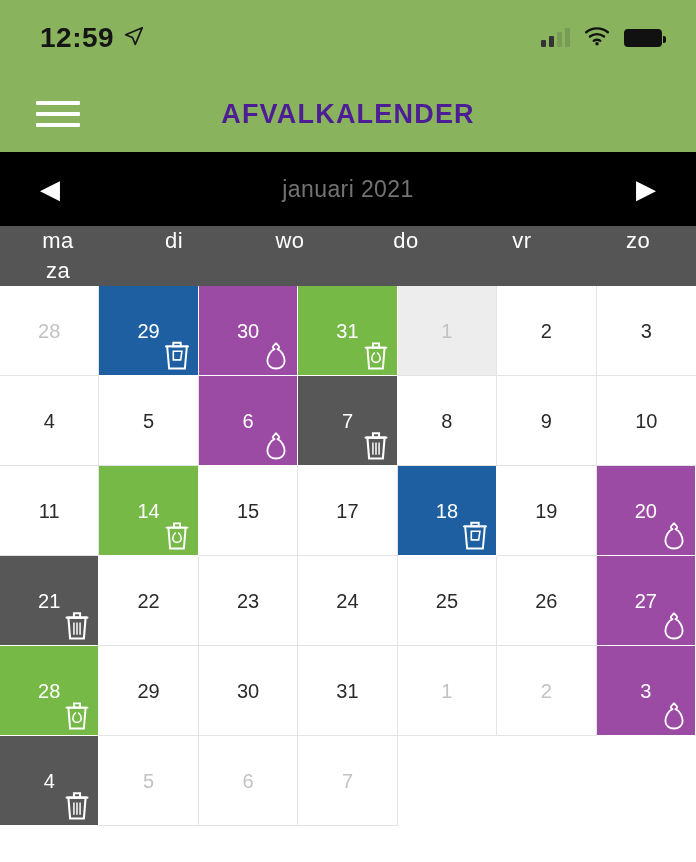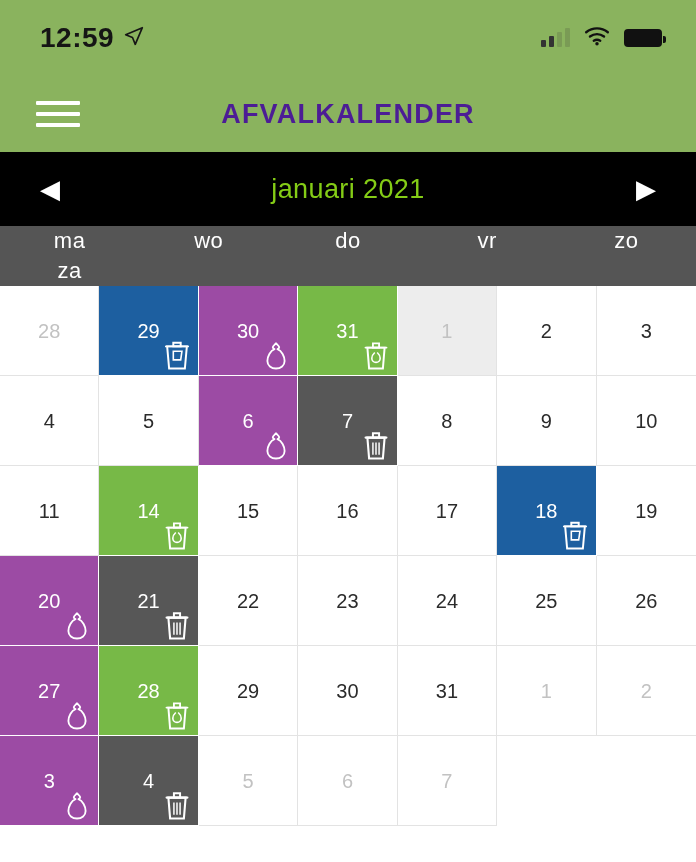--- a/index.html
+++ b/index.html
@@ -110,32 +110,32 @@
   }
   .nav-arrow {
     color: #ffffff;
     font-size: 26px;
     line-height: 1;
     cursor: pointer;
     padding: 6px 10px;
     user-select: none;
   }
   .month-label {
-    color: #84cc16;
-    font-size: 27px;
+    color: #737373;
+    font-size: 23px;
     font-weight: 400;
     letter-spacing: 0.4px;
   }
 
   
   .weekdays {
     height: 60px;
     background: #555555;
     display: grid;
-    grid-template-columns: repeat(5, 1fr);
+    grid-template-columns: repeat(6, 1fr);
   }
   .weekday {
     display: flex;
     align-items: center;
     justify-content: center;
     color: #ffffff;
     font-size: 22px;
     letter-spacing: 0.5px;
   }
 
@@ -229,20 +229,21 @@
   </div>
 
   <div class="monthbar">
     <div class="nav-arrow">◀</div>
     <div class="month-label">januari 2021</div>
     <div class="nav-arrow">▶</div>
   </div>
 
   <div class="weekdays">
     <div class="weekday">ma</div>
+    <div class="weekday">di</div>
     <div class="weekday">wo</div>
     <div class="weekday">do</div>
     <div class="weekday">vr</div>
     <div class="weekday">zo</div>
     <div class="weekday">za</div>
   </div>
 
   <div class="grid" id="calendar-grid">
       <div class="cell other">
         <span class="daynum">28</span>
@@ -331,23 +332,20 @@
             <path d="M3.5 7h17" stroke="#fff" stroke-width="1.6" stroke-linecap="round"></path>
             <path d="M9.5 3.5h5v3.5h-5z" fill="none" stroke="#fff" stroke-width="1.5"></path>
             <path d="M11 11c-1.6 1.5-2.4 3-2.4 4.6 0 1.9 1.5 3.4 3.4 3.4s3.4-1.5 3.4-3.4c0-1.6-.8-3.1-2.4-4.6" fill="none" stroke="#fff" stroke-width="1.3"></path>
           </svg>
         </span>
       </div>
       <div class="cell">
         <span class="daynum">15</span>
       </div>
       <div class="cell">
-        <span class="daynum">16</span>
-      </div>
-      <div class="cell">
         <span class="daynum">17</span>
       </div>
       <div class="cell blue">
         <span class="daynum">18</span>
         <span class="bin">
           <svg viewBox="0 0 24 26">
             <path d="M4 6h16l-1.6 18H5.6z" fill="none" stroke="#fff" stroke-width="1.6"></path>
             <path d="M3 6h18" stroke="#fff" stroke-width="1.6" stroke-linecap="round"></path>
             <path d="M9 3h6v3H9z" fill="none" stroke="#fff" stroke-width="1.6"></path>
             <path d="M9 10h7l-1 7H9z" fill="none" stroke="#fff" stroke-width="1.3"></path>

